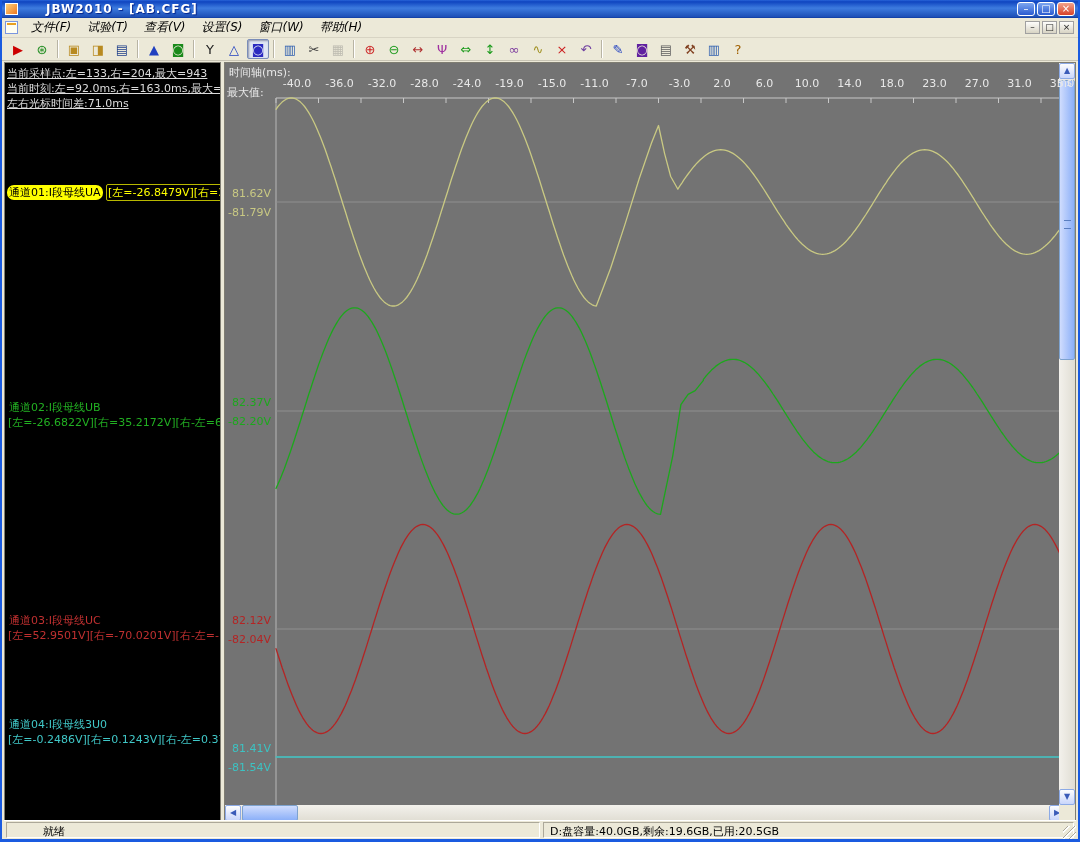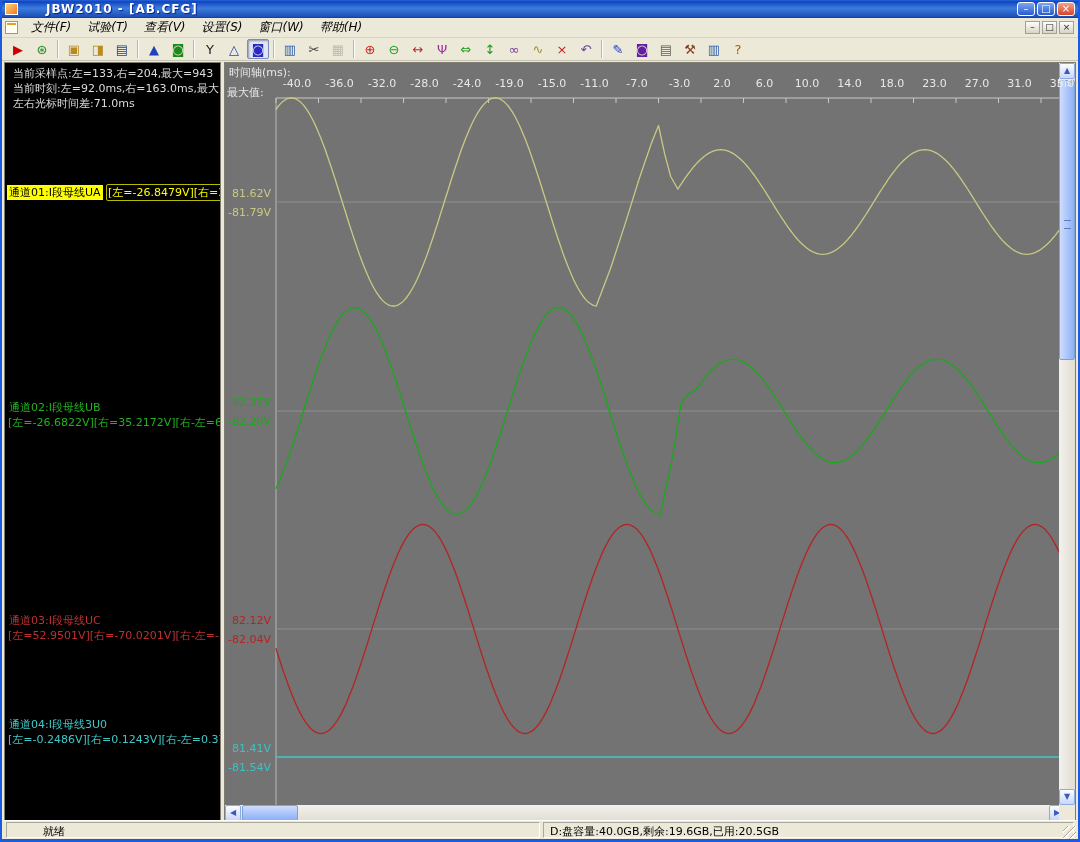--- a/index.html
+++ b/index.html
@@ -41,23 +41,23 @@
     box-shadow:inset 1px 1px 2px rgba(0,0,40,.35); }
   .tbtn.disabled { opacity:.38; filter:grayscale(1); }
   .tsep { width:2px; height:18px; margin:0 3px; border-left:1px solid #b8b4a4;
     border-right:1px solid #fff; }
 
   
   .main { position:absolute; top:62px; left:2px; right:2px; height:760px; display:flex; }
   .left-panel { width:217px; background:#000; border:1px solid #7f7d72; position:relative;
     overflow:hidden; }
   .panel-gap { width:3px; background:#ece9d8; }
-  .info-lines { padding:3px 8px; color:#dcdcdc; font-size:11px; line-height:15px; white-space:nowrap; }
+  .info-lines { padding:3px 2px; color:#dcdcdc; font-size:11px; line-height:15px; white-space:nowrap;text-decoration:underline; }
   .chan { position:absolute; left:2px; right:0; white-space:nowrap; font-size:11px; line-height:15px; }
-  .chan .ctitle { display:inline-block; padding:0 2px; }
+  .chan .ctitle { display:inline-block; padding:0 2px;border-radius:7px; }
   .chan.selected .ctitle { background:#ffff00; color:#000; }
   .chan .cvals { display:block; padding:0 1px; }
   .chan.selected .cvals { border:1px solid #b8b800; border-radius:2px; display:inline-block; }
 
   
   .plot-panel { flex:1; position:relative; background:#737373; border:1px solid #7f7d72; }
   .plot-header { position:absolute; top:0; left:0; right:16px; height:34px; z-index:2;
     color:#e8e8e8; font-size:11px; }
   .time-axis-label { position:absolute; left:4px; top:2px; }
   .max-value-label { position:absolute; left:2px; top:22px; }

